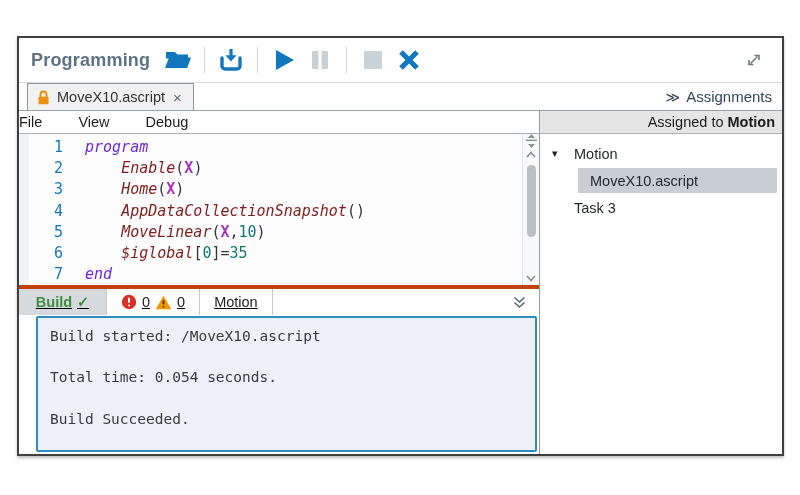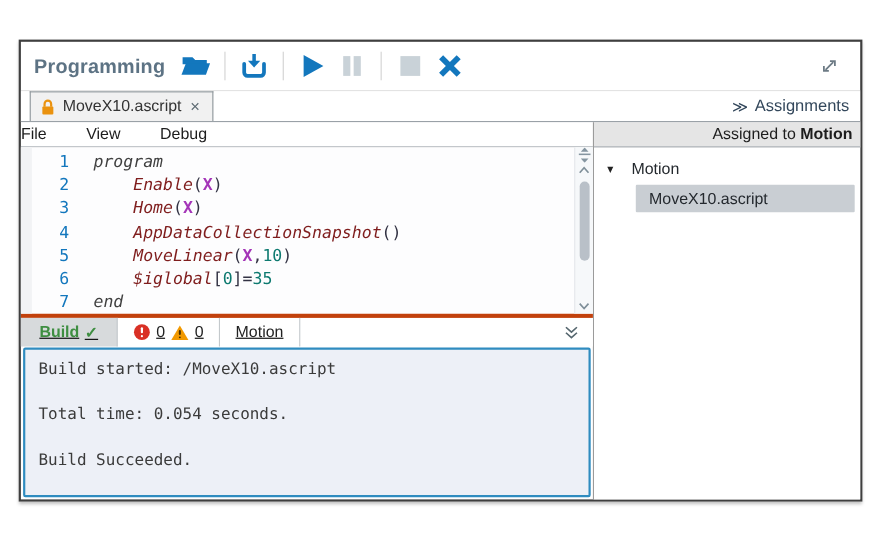--- a/index.html
+++ b/index.html
@@ -42,21 +42,21 @@
     font-size:14.5px; color:#1d1d1d; background:#e5e5e5; }
   .assigned-header b { margin-left:4px; }
   
   .editor { flex:0 0 151px; display:flex; background:#fdfdfe; min-height:0; position:relative;
     font-family:"DejaVu Sans Mono","Liberation Mono",monospace; font-size:15px; }
   .margin-strip { width:10px; background:#f2f3f5; }
   .gutter { width:48px; text-align:right; padding:3px 14px 0 0; color:#1377bd; }
   .gutter div { height:21.2px; line-height:21.2px; }
   .code { flex:1; padding:3px 0 0 8px; white-space:pre; overflow:hidden; }
   .code .line { height:21.2px; line-height:21.2px; }
-  .tk-kw { color:#404040; font-style:italic; }
+  .tk-kw { color:#6d28d9; font-style:italic; }
   .tk-fn { color:#7f1d1d;font-style:italic; }
   .tk-var { color:#a435b8; font-weight:bold; }
   .tk-num { color:#0e7a70; }
   .tk-p { color:#333344; }
   
   .vscroll { width:17px; flex:0 0 17px; background:#f6f8fa; border-left:1px solid #e4e7ea;
     display:flex; flex-direction:column; align-items:center; }
   .split-handle { height:14px; display:flex; align-items:center; justify-content:center; cursor:row-resize; }
   .sb-arrow { height:13px; display:flex; align-items:center; justify-content:center; cursor:pointer; }
   .sb-thumb { width:9px; height:72px; background:#b9c0c8; border-radius:5px; margin-top:4px; cursor:grab; }
@@ -67,21 +67,21 @@
   .ptab { display:flex; align-items:center; justify-content:center; gap:5px;
     border-right:1px solid #c4c9cc; cursor:pointer; padding:0 14px; }
   .ptab-build { background:#d7dadc; color:#3e8e41; font-weight:bold; min-width:88px; }
   .ptab-errors { color:#222; min-width:80px; }
   .ptab-motion { color:#222; min-width:64px; }
   .collapse-btn { margin-left:auto; align-self:center; margin-right:12px; cursor:pointer; display:flex; }
   
   .output-wrap { flex:1; padding:1px 2px 2px 2px; min-height:0; display:flex; }
   .output { flex:1; border:2px solid #2f8cc0; border-radius:2px; background:#edf0f7;
     padding:8px 12px; font-family:"DejaVu Sans Mono","Liberation Mono",monospace;
-    font-size:14.5px; line-height:1.43; white-space:pre; color:#3b3b3b; overflow:hidden; }
+    font-size:14.5px; line-height:1.43; white-space:pre; color:#3b3b3b; overflow:hidden;margin-left:15px; }
   
   .tree { padding-top:6px; font-size:14.5px; color:#24292e; }
   .tree-row { height:27px; display:flex; align-items:center; cursor:pointer; padding-left:12px; }
   .tree-row .expander { width:22px; font-size:11px; color:#222; }
   .tree-row.selected { height:25px; margin:1px 5px 1px 38px; padding-left:12px;
     background:#c9ced3; border-radius:1px; }
   .tree-row.child:not(.selected) { padding-left:50px; }
   .tree-row.no-exp { padding-left:34px; }
   svg { display:block; }
 </style>
@@ -266,18 +266,21 @@
           <b>Motion</b>
         </div>
         <div class="tree" id="assignments-tree">
             <div class="tree-row">
               <span class="expander">▾</span>
               <span>Motion</span>
             </div>
             <div class="tree-row selected child">
               <span>MoveX10.ascript</span>
             </div>
+            <div class="tree-row no-exp">
+              <span>Task 3</span>
+            </div>
           </div>
       </div>
 
     </div>
   </div>
 </div>
 
 </body></html>

